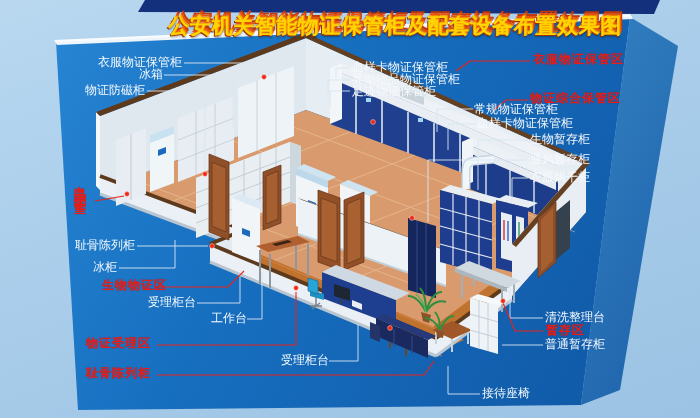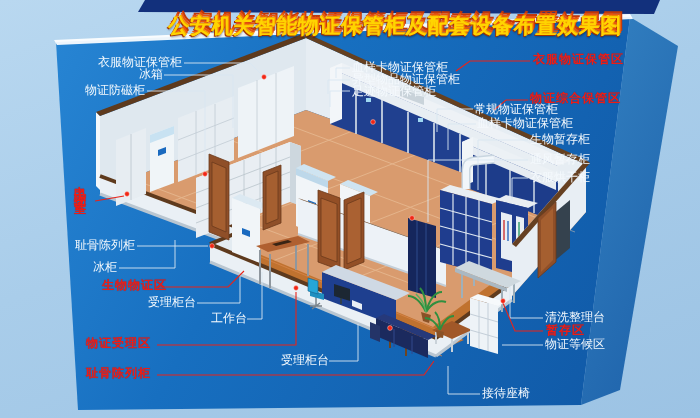--- a/index.html
+++ b/index.html
@@ -363,21 +363,21 @@
   <div class="lbl" style="right:371px;top:355px">受理柜台</div>
   <div class="lbl" style="left:352px;top:62px">血样卡物证保管柜</div>
   <div class="lbl" style="left:352px;top:74px">异型物品物证保管柜</div>
   <div class="lbl" style="left:352px;top:86px">足迹物证保管柜</div>
   <div class="lbl" style="left:474px;top:104px">常规物证保管柜</div>
   <div class="lbl" style="left:477px;top:118px">血样卡物证保管柜</div>
   <div class="lbl" style="left:530px;top:134px">生物暂存柜</div>
   <div class="lbl" style="left:530px;top:154px">通风暂存柜</div>
   <div class="lbl" style="left:530px;top:172px">衣服烘干柜</div>
   <div class="lbl" style="left:545px;top:312px">清洗整理台</div>
-  <div class="lbl" style="left:545px;top:339px">物证等候区</div>
+  <div class="lbl" style="left:545px;top:339px">普通暂存柜</div>
   <div class="lbl" style="left:482px;top:388px">接待座椅</div>
 
   <div class="lbl-red" style="left:533px;top:53px">衣服物证保管区</div>
   <div class="lbl-red" style="left:530px;top:92px">物证综合保管区</div>
   <div class="lbl-red" style="left:546px;top:324px">暂存区</div>
   <div class="lbl-red lbl-red-v" style="left:74px;top:176px">电子物证室</div>
   <div class="lbl-red" style="left:102px;top:279px">生物物证区</div>
   <div class="lbl-red" style="left:86px;top:337px">物证受理区</div>
   <div class="lbl-red" style="left:86px;top:367px">耻骨陈列柜</div>
 </div>

